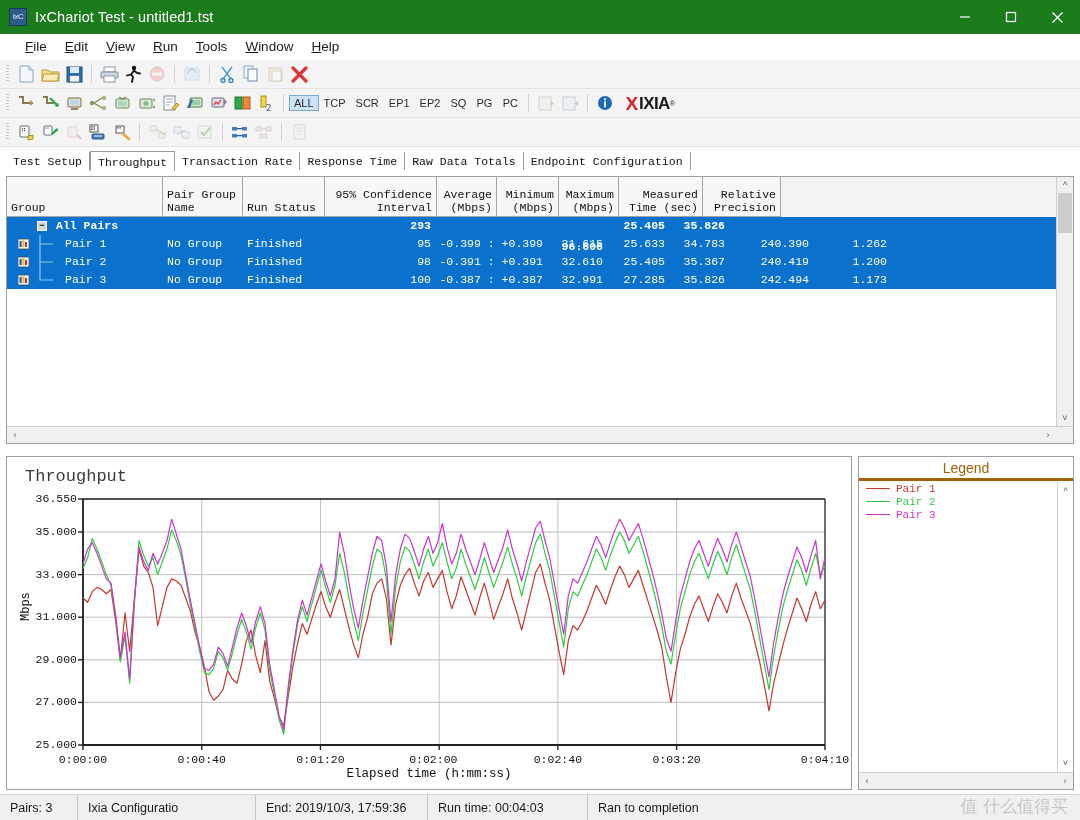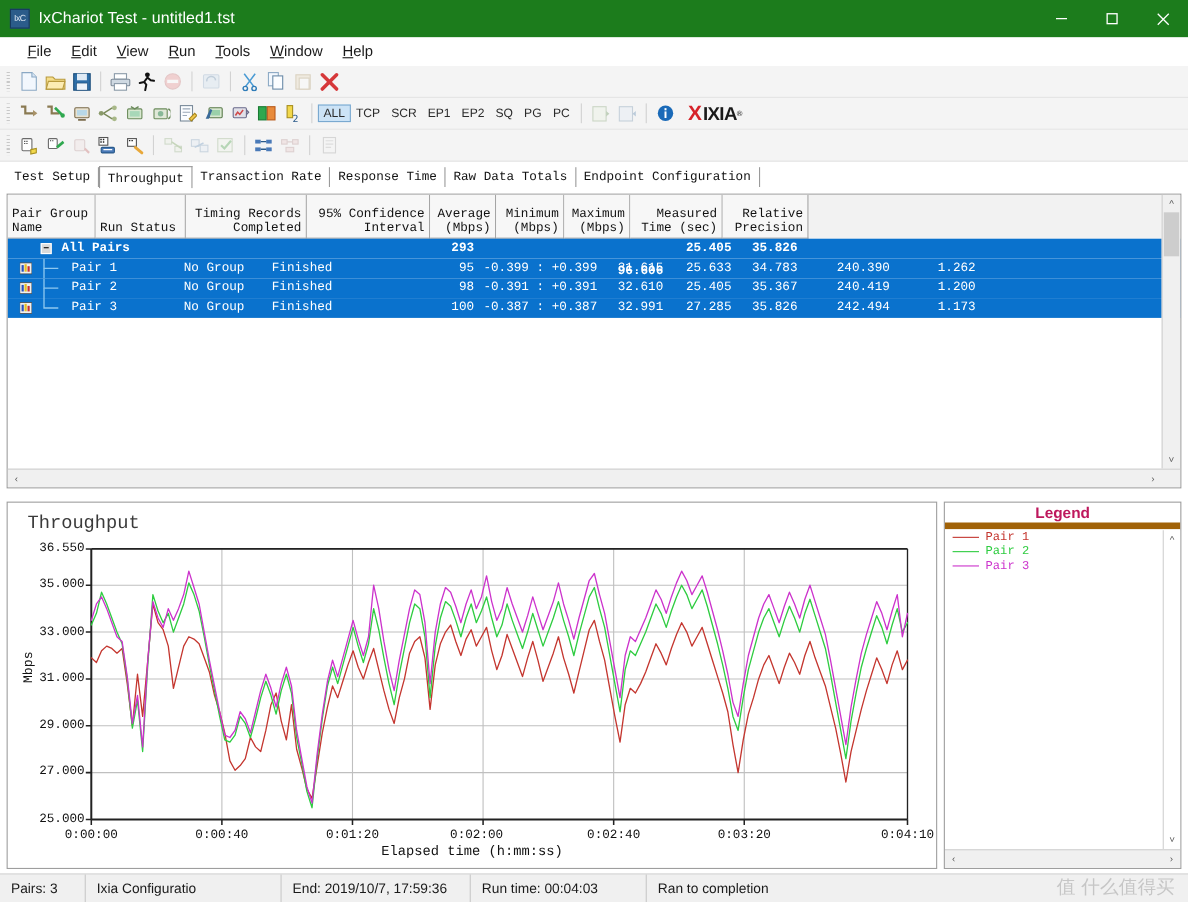--- a/index.html
+++ b/index.html
@@ -162,21 +162,21 @@
   }
   .ytick { text-align: right; }
 
   
   .legend-panel {
     position: absolute; left: 858px; top: 456px; width: 216px; height: 334px;
     border: 1px solid #9e9e9e; background: #ffffff; overflow: hidden;
   }
   .legend-title {
     height: 24px; display: flex; align-items: center; justify-content: center;
-    font-size: 14px; font-weight: bold; color: #be185d; border-bottom: 6px solid #a16207;
+    font-size: 14px; font-weight: normal; color: #a16207; border-bottom: 3px solid #a16207;
   }
   .legend-body { position: absolute; top: 25px; left: 0; right: 0; bottom: 17px; }
   .legend-item {
     display: flex; align-items: center; height: 13px; padding-left: 7px;
     font-family: "Liberation Mono", monospace; font-size: 11px;
   }
   .legend-line { width: 24px; height: 0; border-top: 1.5px solid; margin-right: 6px; flex: none; }
   .lg-vscroll {
     position: absolute; right: 0; top: 25px; width: 16px; bottom: 17px;
     background: #ffffff; border-left: 1px solid #d0d0d0;
@@ -519,31 +519,31 @@
     <div class="tab">Test Setup</div>
     <div class="tab active">Throughput</div>
     <div class="tab">Transaction Rate</div>
     <div class="tab">Response Time</div>
     <div class="tab">Raw Data Totals</div>
     <div class="tab">Endpoint Configuration</div>
   </div>
 
 <div class="table-panel">
   <div class="thead" id="thead">
+      <div class="th l" style="width: 156px; flex: 0 0 auto;">
+        <div></div>
+        <div>Group</div>
+      </div>
       <div class="th l" style="width: 80px; flex: 0 0 auto;">
         <div>Pair Group</div>
         <div>Name</div>
       </div>
       <div class="th l" style="width: 82px; flex: 0 0 auto;">
         <div></div>
         <div>Run Status</div>
-      </div>
-      <div class="th r" style="width: 110px; flex: 0 0 auto;">
-        <div>Timing Records</div>
-        <div>Completed</div>
       </div>
       <div class="th r" style="width: 112px; flex: 0 0 auto;">
         <div>95% Confidence</div>
         <div>Interval</div>
       </div>
       <div class="th r" style="width: 60px; flex: 0 0 auto;">
         <div>Average</div>
         <div>(Mbps)</div>
       </div>
       <div class="th r" style="width: 62px; flex: 0 0 auto;">
@@ -747,17 +747,17 @@
   </div>
   <div class="lg-hscroll">
     <div class="sb-arrow" style="left:0;top:0;bottom:0;width:16px;">‹</div>
     <div class="sb-arrow" style="right:0;top:0;bottom:0;width:16px;">›</div>
   </div>
 </div>
 
 <div class="statusbar">
   <div class="status-cell" style="min-width:78px;">Pairs: 3</div>
   <div class="status-cell" style="min-width:178px;">Ixia Configuratio</div>
-  <div class="status-cell" style="min-width:172px;">End: 2019/10/7, 17:59:36</div>
+  <div class="status-cell" style="min-width:172px;">End: 2019/10/3, 17:59:36</div>
   <div class="status-cell" style="min-width:160px;">Run time: 00:04:03</div>
   <div class="status-cell noborder">Ran to completion</div>
 </div>
 <div class="watermark">值 什么值得买</div>
 
 </body></html>

